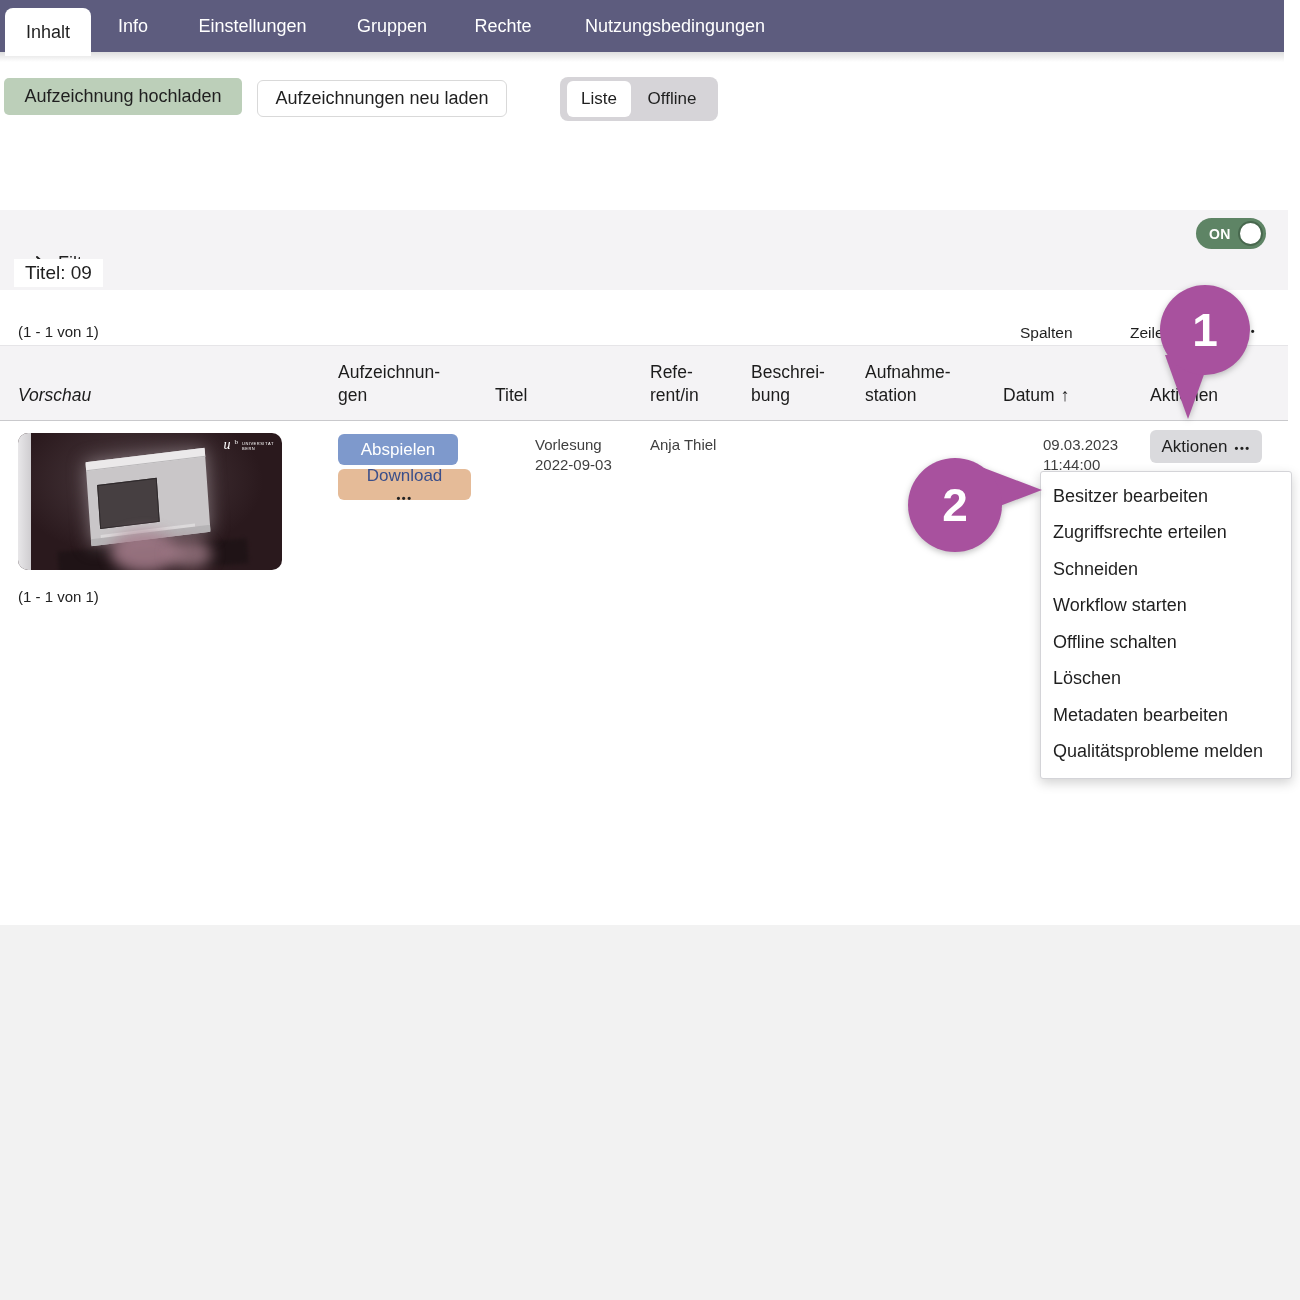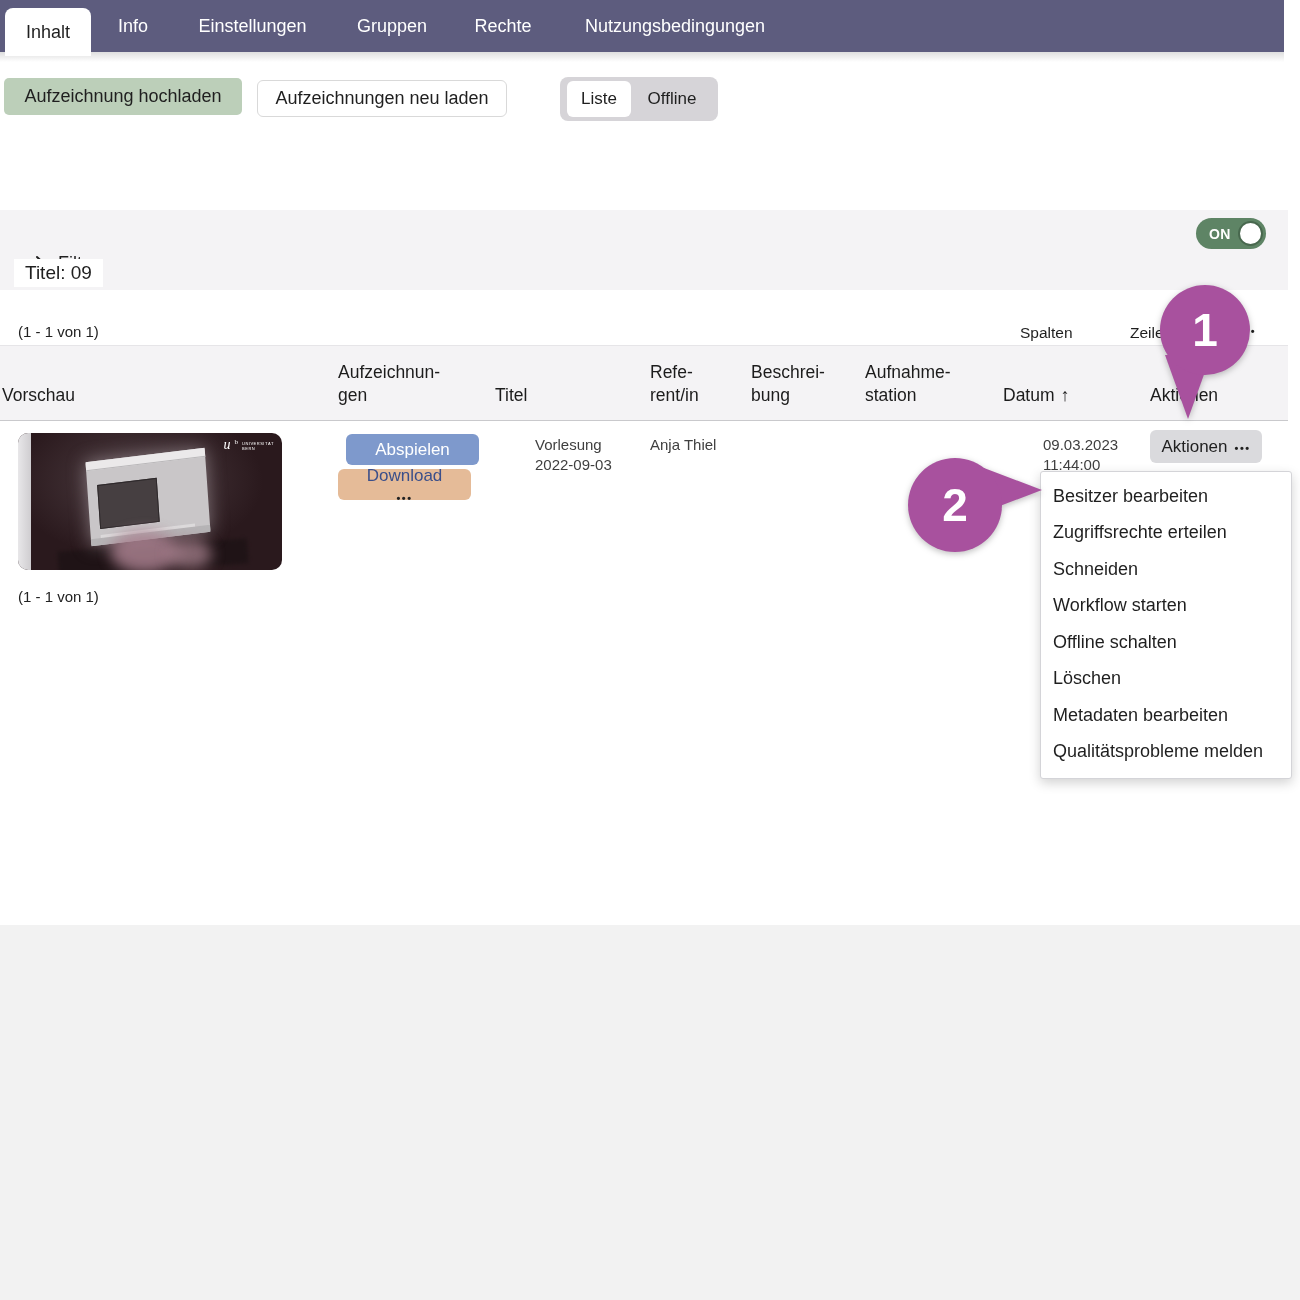--- a/index.html
+++ b/index.html
@@ -56,21 +56,21 @@
   .thumb-line1 { position:absolute; left:10px; top:74px; width:95px; height:4px; background:#dddbdc; }
   .thumb-bar { position:absolute; left:0; bottom:0; width:100%; height:7px; background:#b6b4b6; }
   .thumb-hand1 { position:absolute; left:92px; top:98px; width:70px; height:42px; background:#a9808f; border-radius:50%; filter:blur(7px); opacity:.85; }
   .thumb-hand2 { position:absolute; left:150px; top:106px; width:44px; height:30px; background:#b18a97; border-radius:50%; filter:blur(7px); opacity:.7; }
   .thumb-kbd { position:absolute; left:40px; top:112px; width:190px; height:25px; background:#1f1316; transform:rotate(-4deg); filter:blur(2px); }
   .thumb-logo { position:absolute; right:8px; top:6px; display:flex; gap:4px; color:#fff; align-items:flex-start; }
   .thumb-logo-u { font-family:"Liberation Serif", serif; font-style:italic; font-size:14px; line-height:12px; }
   .thumb-logo-sup { font-family:"Liberation Serif", serif; font-size:7px; line-height:7px; }
   .thumb-logo-txt { font-size:4px; letter-spacing:.5px; line-height:5px; white-space:pre-line; margin-top:2px; }
 
-  .btn-play { position:absolute; left:346px; top:434px; width:133px; height:31px; background:#7e99cc; border:none;
+  .btn-play { position:absolute; left:338px; top:434px; width:120px; height:31px; background:#7e99cc; border:none;
               border-radius:6px; color:#fff; font-size:17px; display:flex; align-items:center; justify-content:center; }
   .btn-download { position:absolute; left:338px; top:469px; width:133px; height:31px; background:#e5bb98; border:none;
               border-radius:6px; font-size:17px; display:flex; align-items:center; justify-content:center; gap:6px; color:#3b4f8a;flex-direction:column; }
   .btn-download .dots { color:#222; top:0; }
   .cell { position:absolute; font-size:15px; color:#3f3f3f; line-height:20px; }
   .btn-actions { position:absolute; left:1150px; top:430px; width:112px; height:33px; background:#dadadd; border:none;
               border-radius:6px; font-size:17px; color:#1f1f1f; display:flex; align-items:center; justify-content:center; gap:7px; }
   .count-bottom { position:absolute; left:18px; top:588px; font-size:15px; color:#222; }
 
   
@@ -134,21 +134,21 @@
   </div>
   <div class="col-ctl" style="left:1130px;">
     <span>Zeilen</span>
     <span class="dots">•••</span>
   </div>
   <div class="col-ctl" style="left:1240px;">
     <span class="dots">•••</span>
   </div>
 
   <div class="thead">
-    <div class="th" style="left:2px;">Vorschau</div>
+    <div class="th" style="left:18px;font-style:italic;">Vorschau</div>
     <div class="th" style="left:338px;">Aufzeichnun-
 gen</div>
     <div class="th" style="left:495px;">Titel</div>
     <div class="th" style="left:650px;">Refe-
 rent/in</div>
     <div class="th" style="left:751px;">Beschrei-
 bung</div>
     <div class="th" style="left:865px;">Aufnahme-
 station</div>
     <div class="th" style="left:1003px;">

